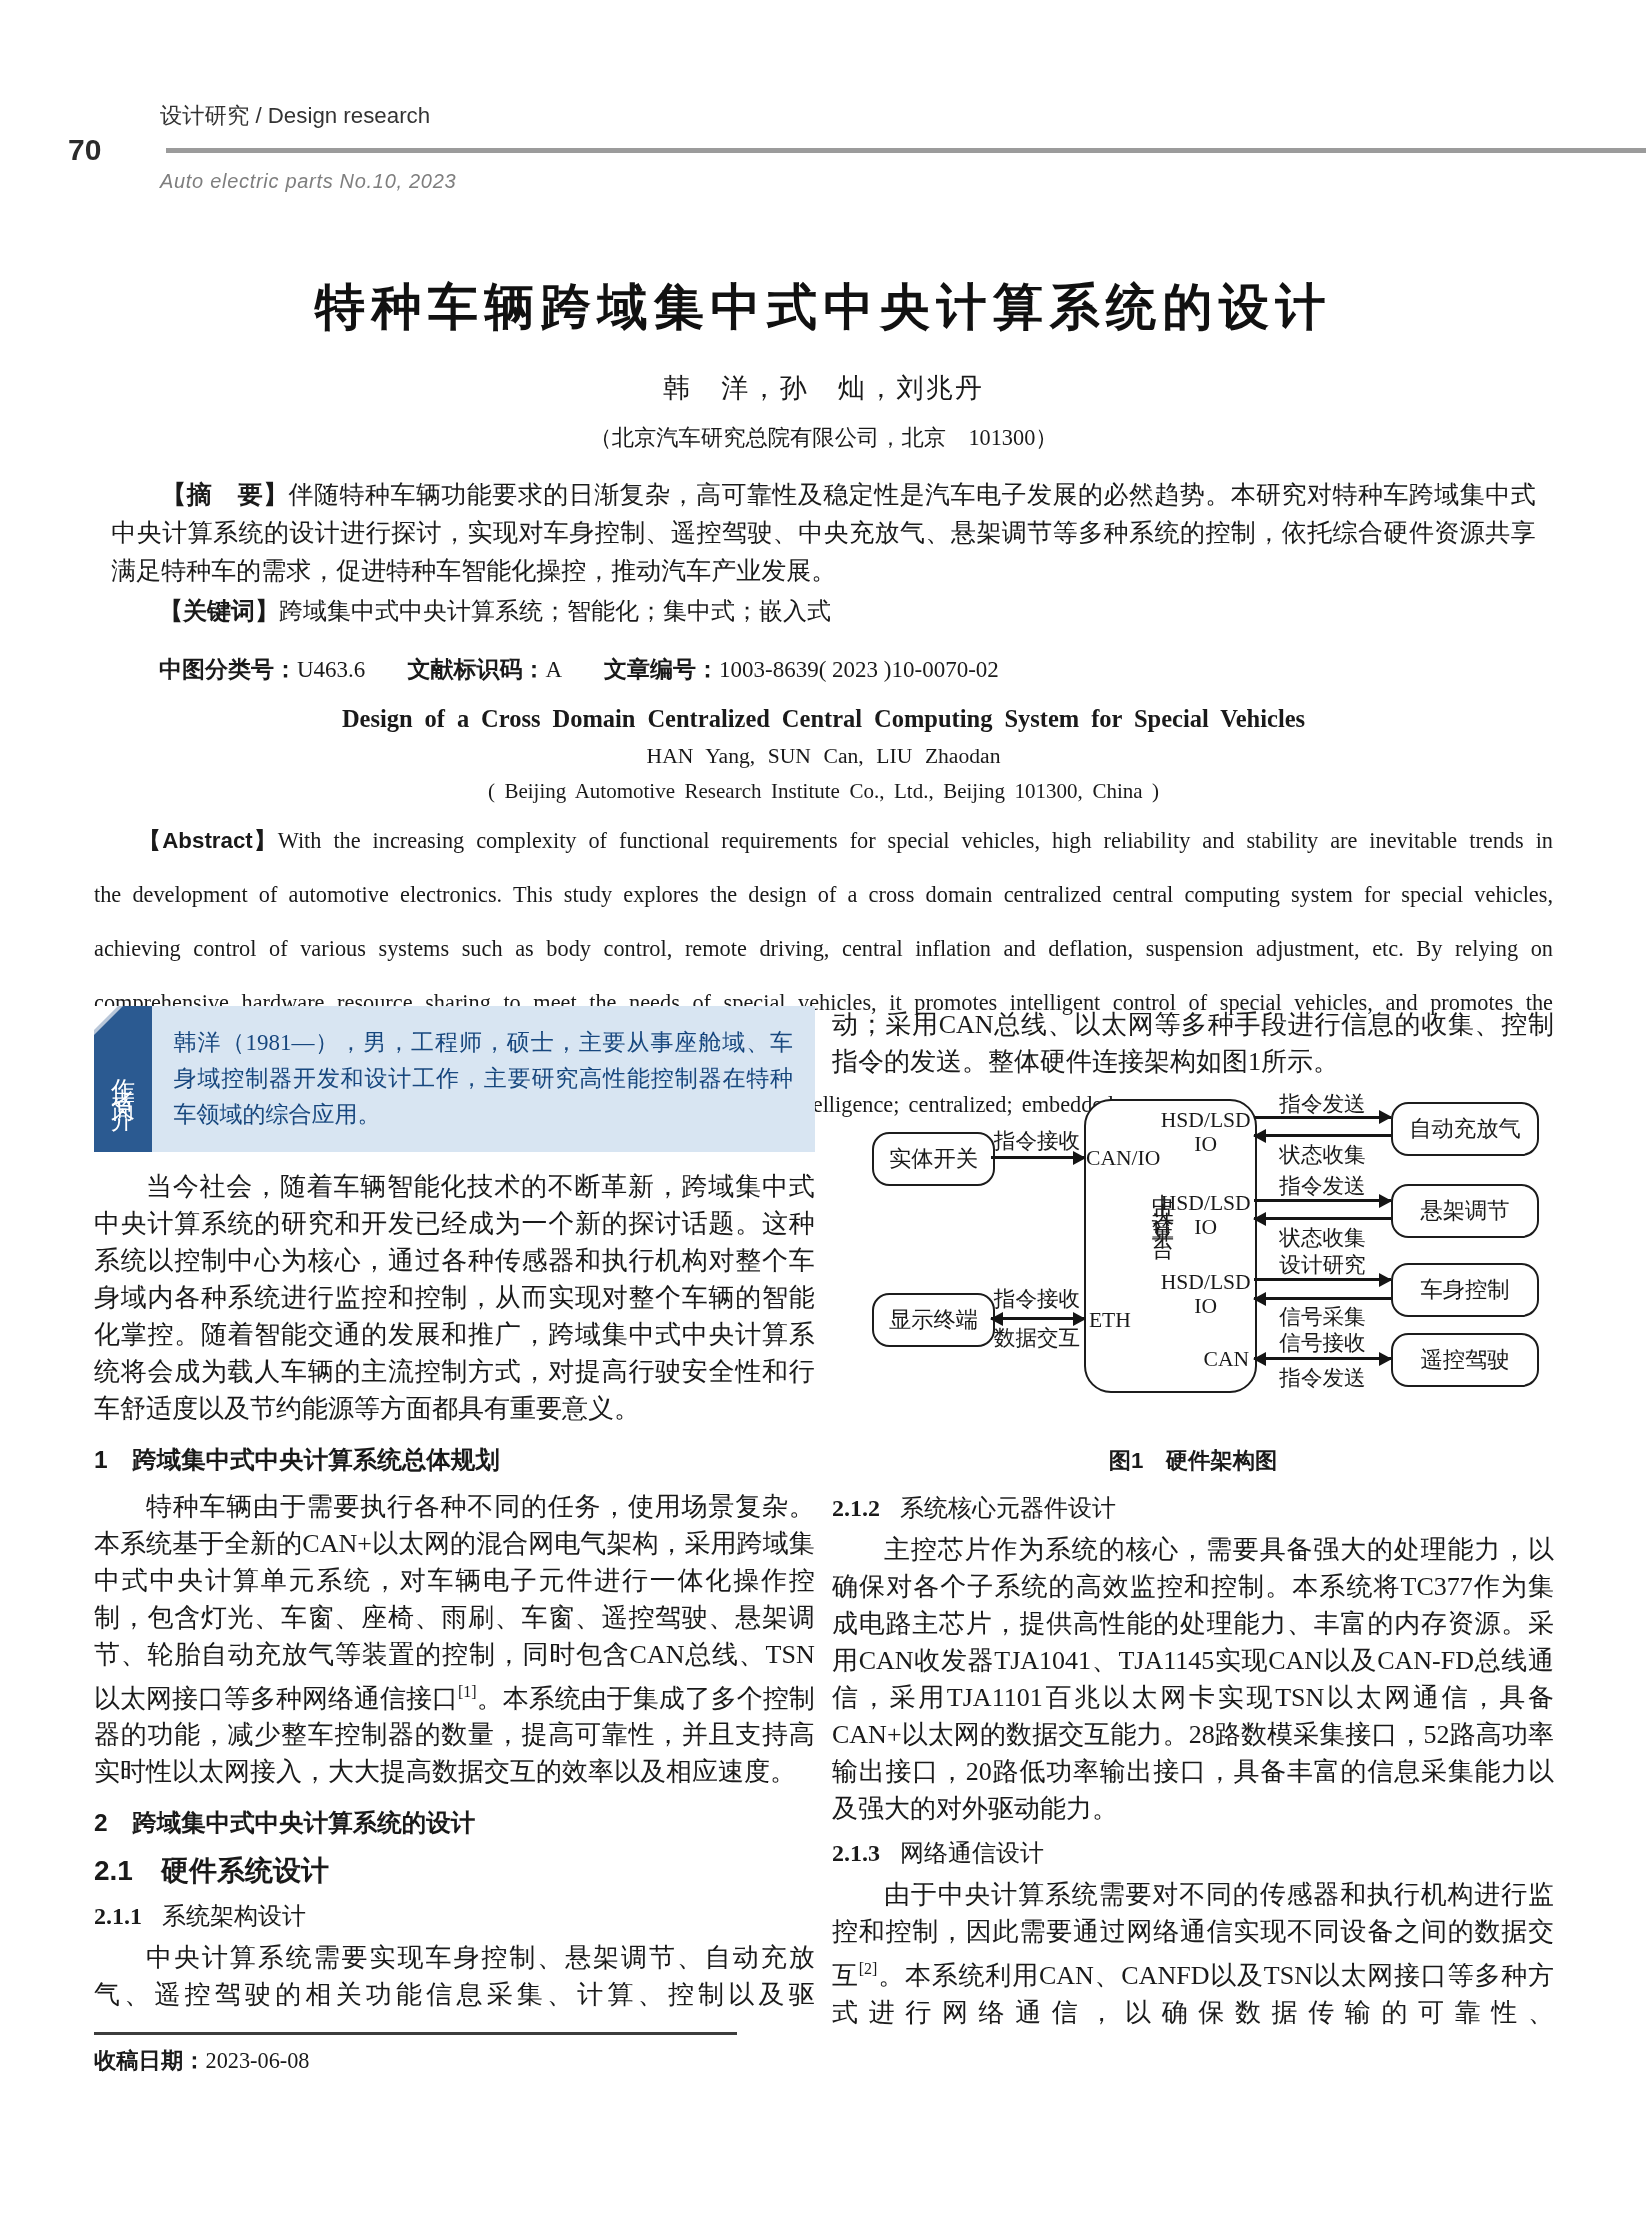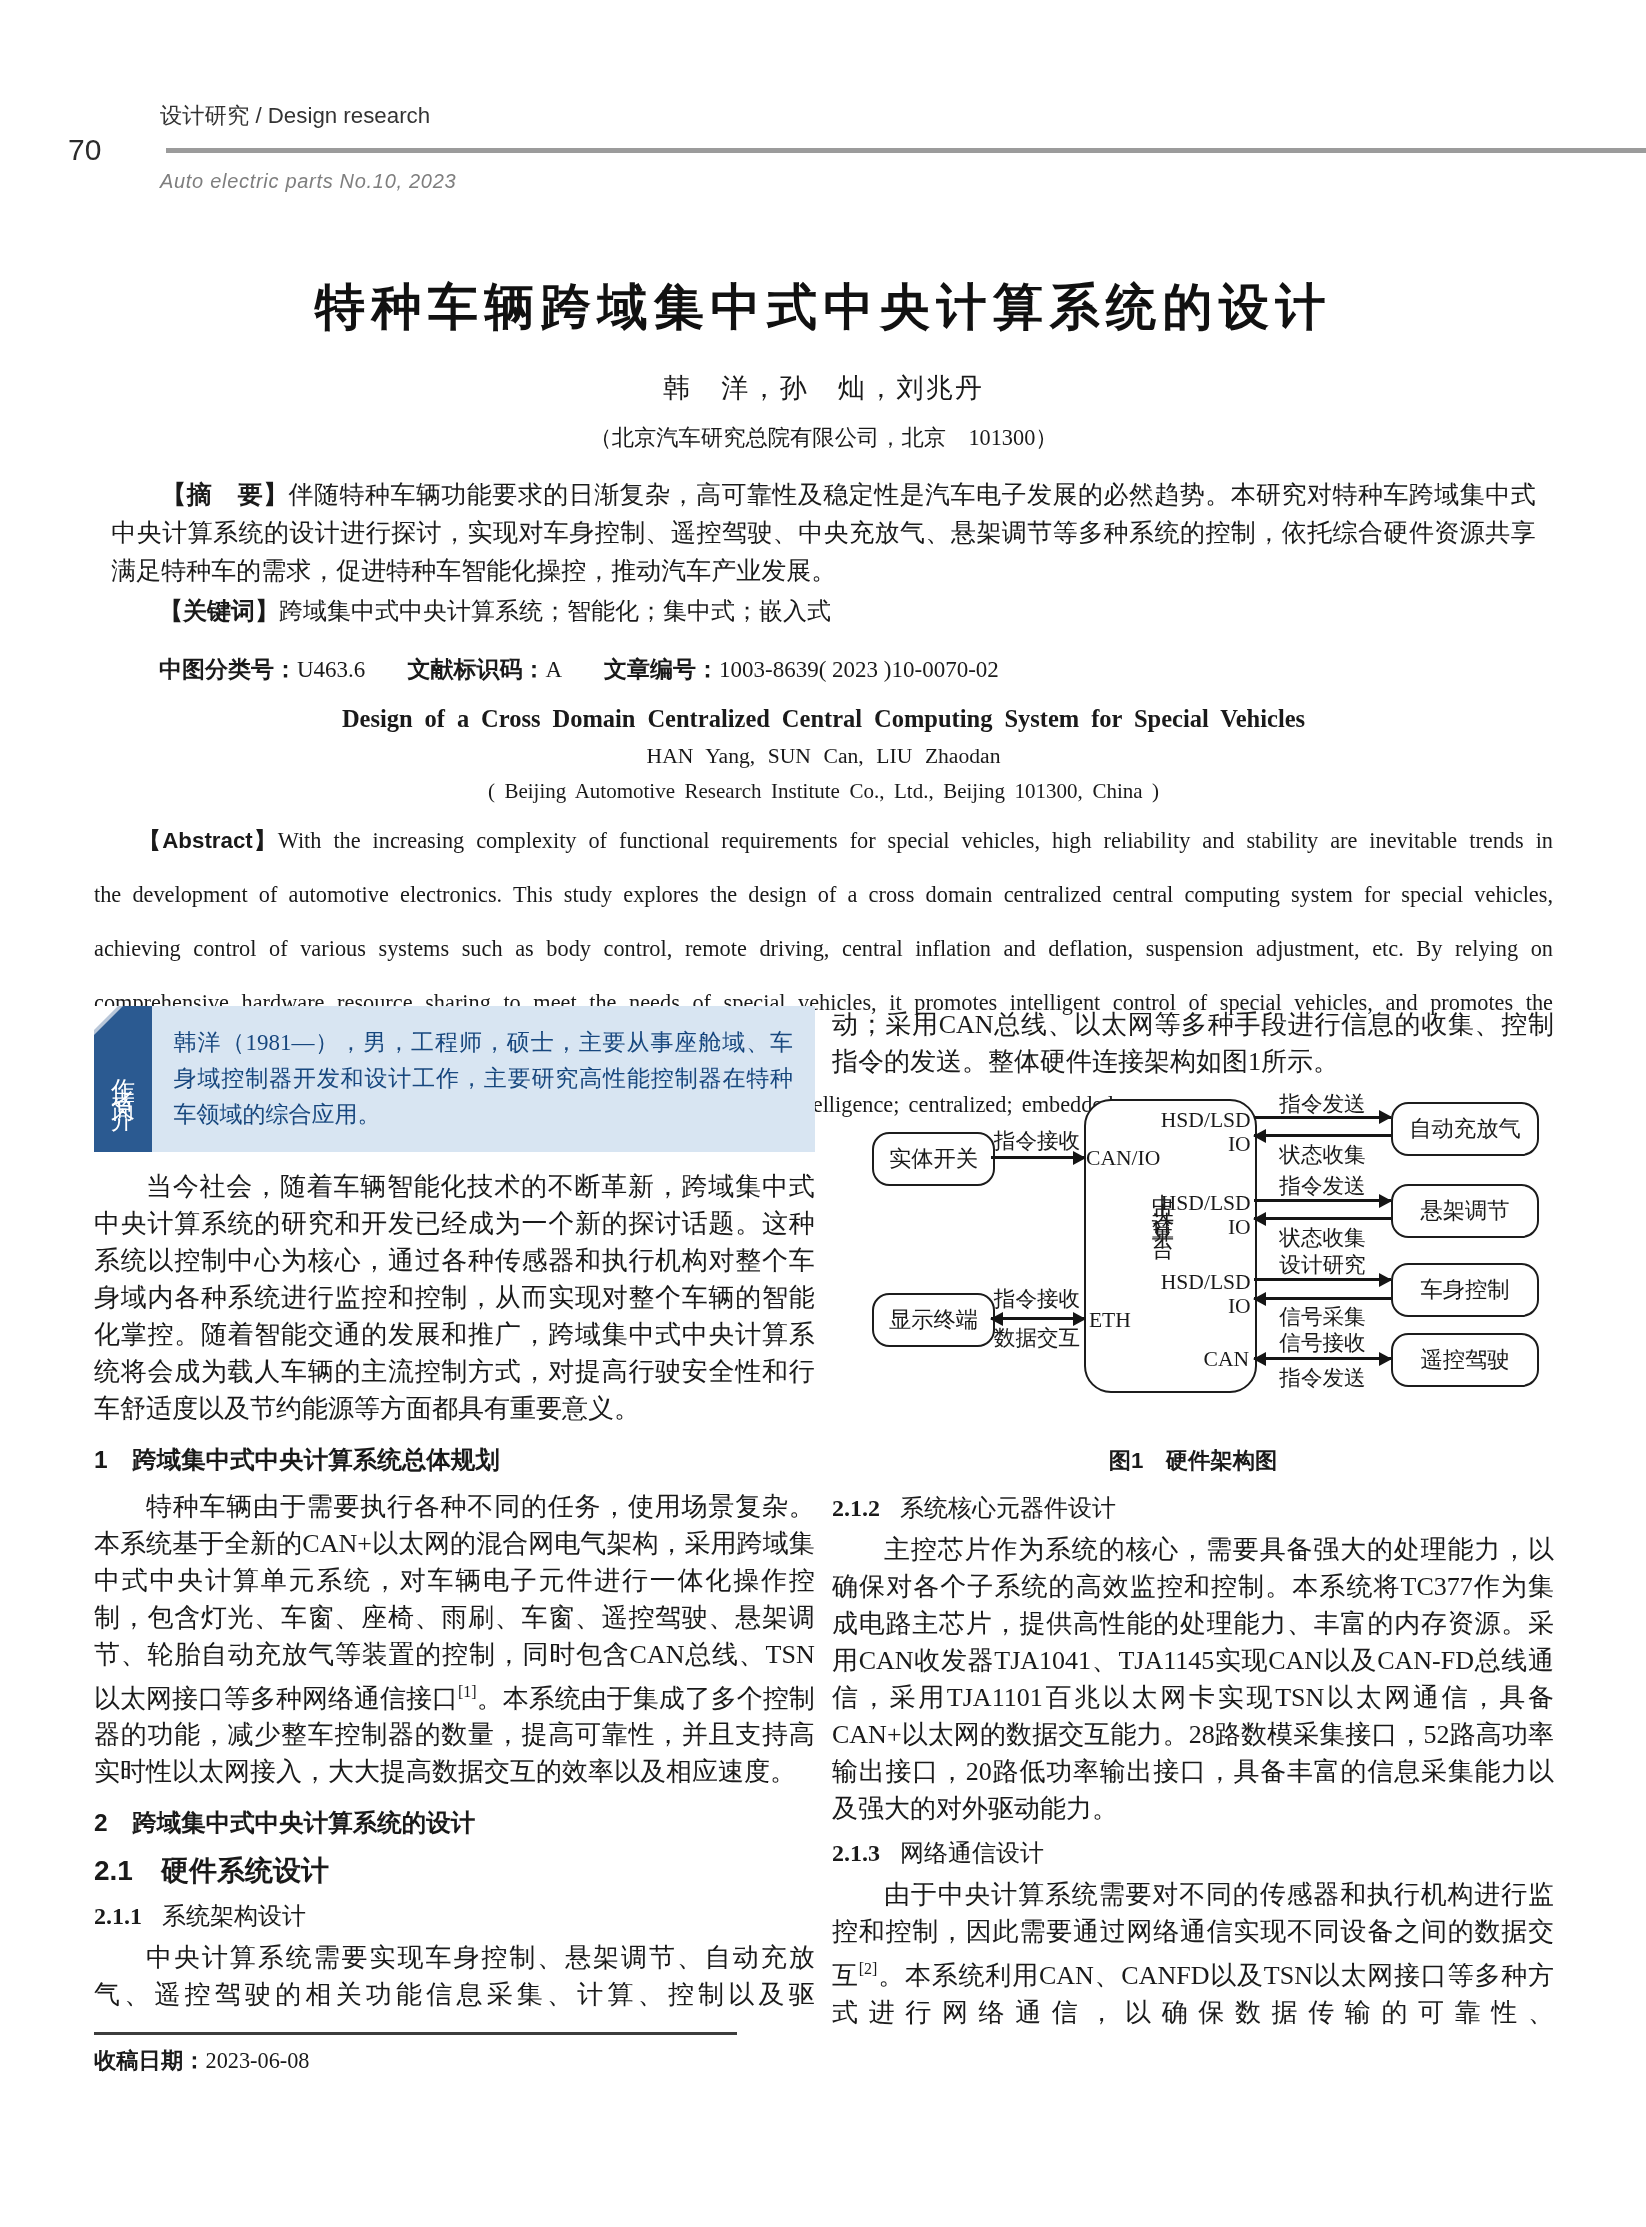--- a/index.html
+++ b/index.html
@@ -4,21 +4,21 @@
 <style>
   html,body{margin:0;padding:0;}
   body{width:1646px;height:2227px;background:#ffffff;position:relative;overflow:hidden;
        font-family:"Liberation Serif","DejaVu Serif",serif;color:#1a1a1a;}
   .abs{position:absolute;}
 
   
   #hdr-section{top:101px;left:160px;font-family:"Liberation Sans",sans-serif;
                font-size:22.3px;color:#333;}
   #hdr-pageno{top:133px;left:68px;font-family:"Liberation Sans",sans-serif;
-              font-size:30px;color:#2b2b2b;font-weight:400;}
+              font-size:30px;color:#2b2b2b;font-weight:700;}
   #hdr-rule{top:148px;left:166px;right:0;height:5px;background:#9b9b9b;}
   #hdr-journal{top:170px;left:160px;font-family:"Liberation Sans",sans-serif;
                font-style:italic;font-size:20px;color:#7e7e7e;letter-spacing:0.7px;}
 
   
   #center-block{top:274px;left:94px;width:1459px;}
   .title-zh{text-align:center;font-family:"Liberation Sans",sans-serif;font-weight:bold;
             font-size:50px;letter-spacing:6.5px;color:#111;}
   .authors-zh{text-align:center;font-size:27px;margin-top:29px;letter-spacing:2.2px;}
   .affil-zh{text-align:center;font-size:22.3px;margin-top:17.3px;}
@@ -71,21 +71,21 @@
   .fig{position:relative;width:722px;height:340px;
        font-family:"Liberation Serif",serif;}
   .fnode{position:absolute;border:2.2px solid #1c1c1c;border-radius:17.3px;background:#fff;
          display:flex;align-items:center;justify-content:center;font-size:22.3px;}
   .fcenter{position:absolute;left:252px;top:4.3px;width:169px;height:290px;
            border:2.2px solid #1c1c1c;border-radius:27px;background:#fff;}
   .fcenter .plabel{position:absolute;font-size:21.6px;white-space:nowrap;}
   .p-canio{left:0px;top:45px;}
   .p-eth{left:2.9px;top:207px;}
   .p-can{right:5.8px;top:246px;text-align:right;}
-  .p-hsd{right:4.3px;text-align:right;line-height:24.5px;font-size:21.6px;position:absolute;}
+  .p-hsd{right:4.3px;text-align:center;line-height:24.5px;font-size:21.6px;position:absolute;}
   .p-vert{position:absolute;left:62px;top:75px;writing-mode:vertical-rl;
           text-orientation:upright;font-size:22.3px;letter-spacing:8.7px;}
   .arr{position:absolute;height:2.9px;background:#151515;}
   .arr.r:after{content:"";position:absolute;right:-1.4px;top:50%;transform:translateY(-50%);
       width:0;height:0;border-left:13px solid #151515;
       border-top:7.2px solid transparent;border-bottom:7.2px solid transparent;}
   .arr.l:before{content:"";position:absolute;left:-1.4px;top:50%;transform:translateY(-50%);
       width:0;height:0;border-right:13px solid #151515;
       border-top:7.2px solid transparent;border-bottom:7.2px solid transparent;}
   .albl{position:absolute;font-size:21.6px;text-align:center;white-space:nowrap;}

